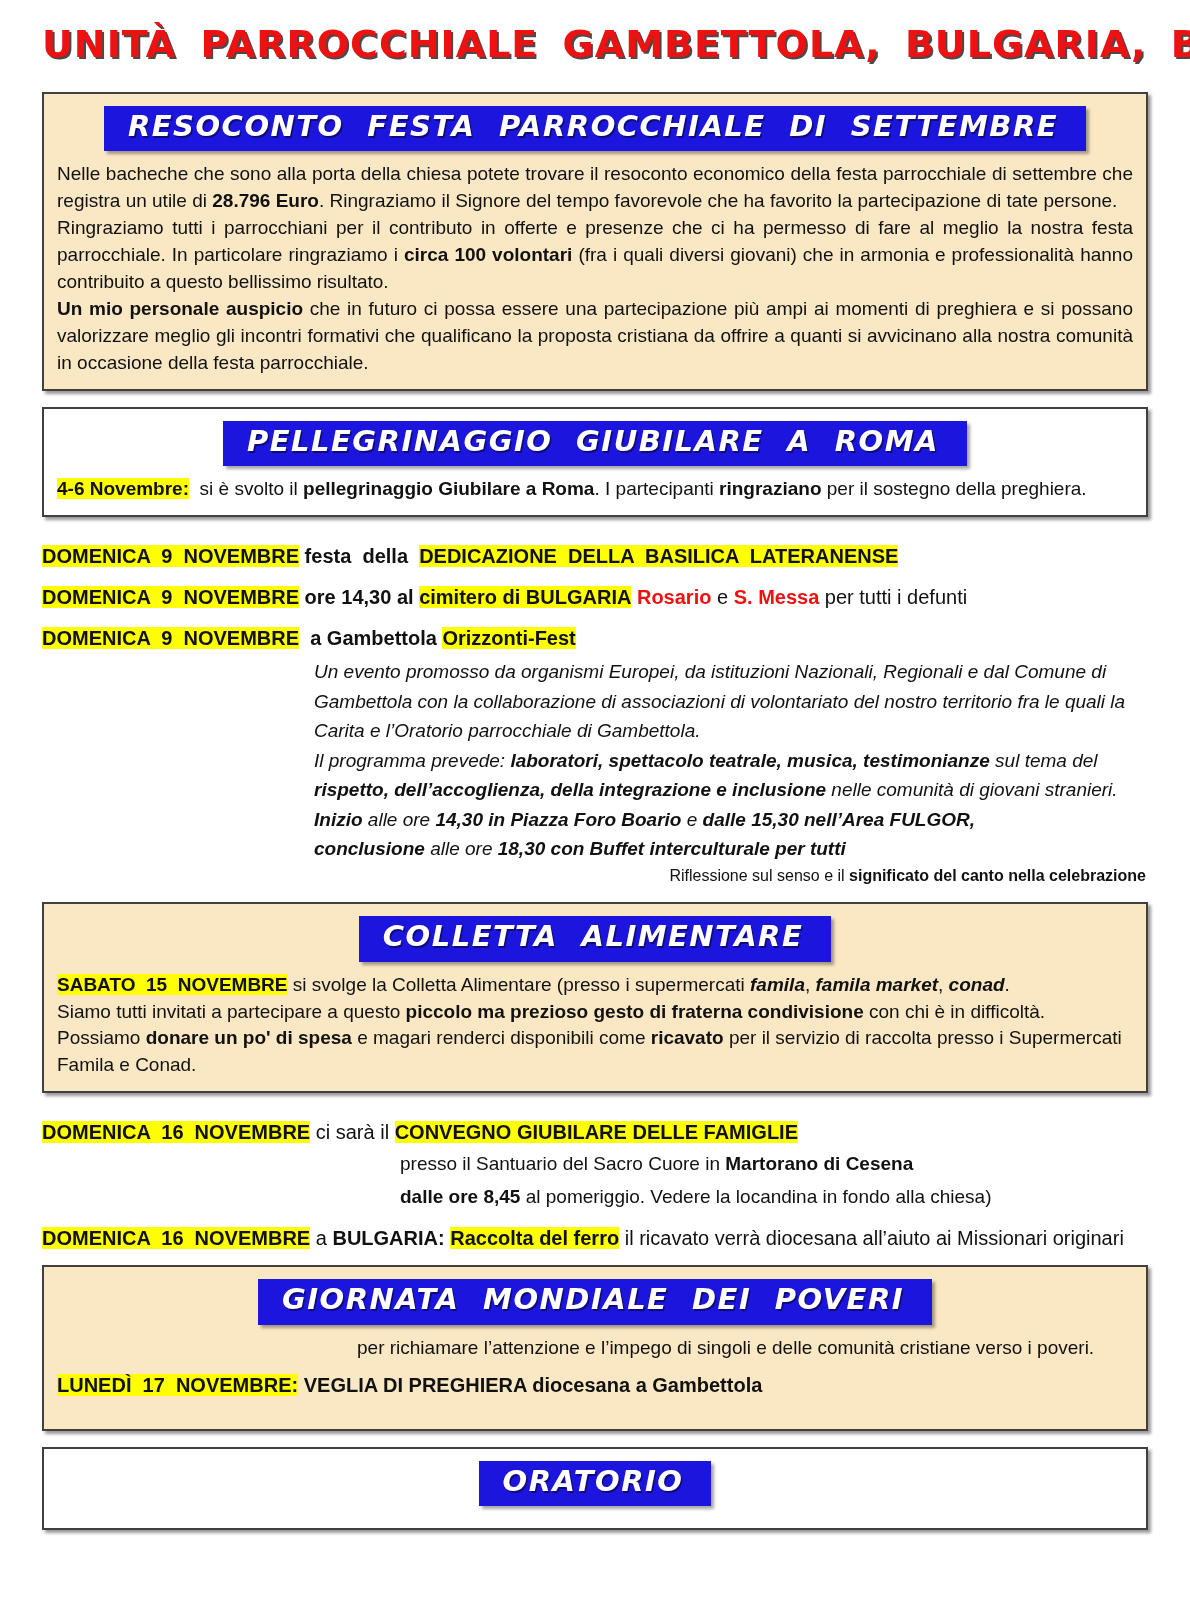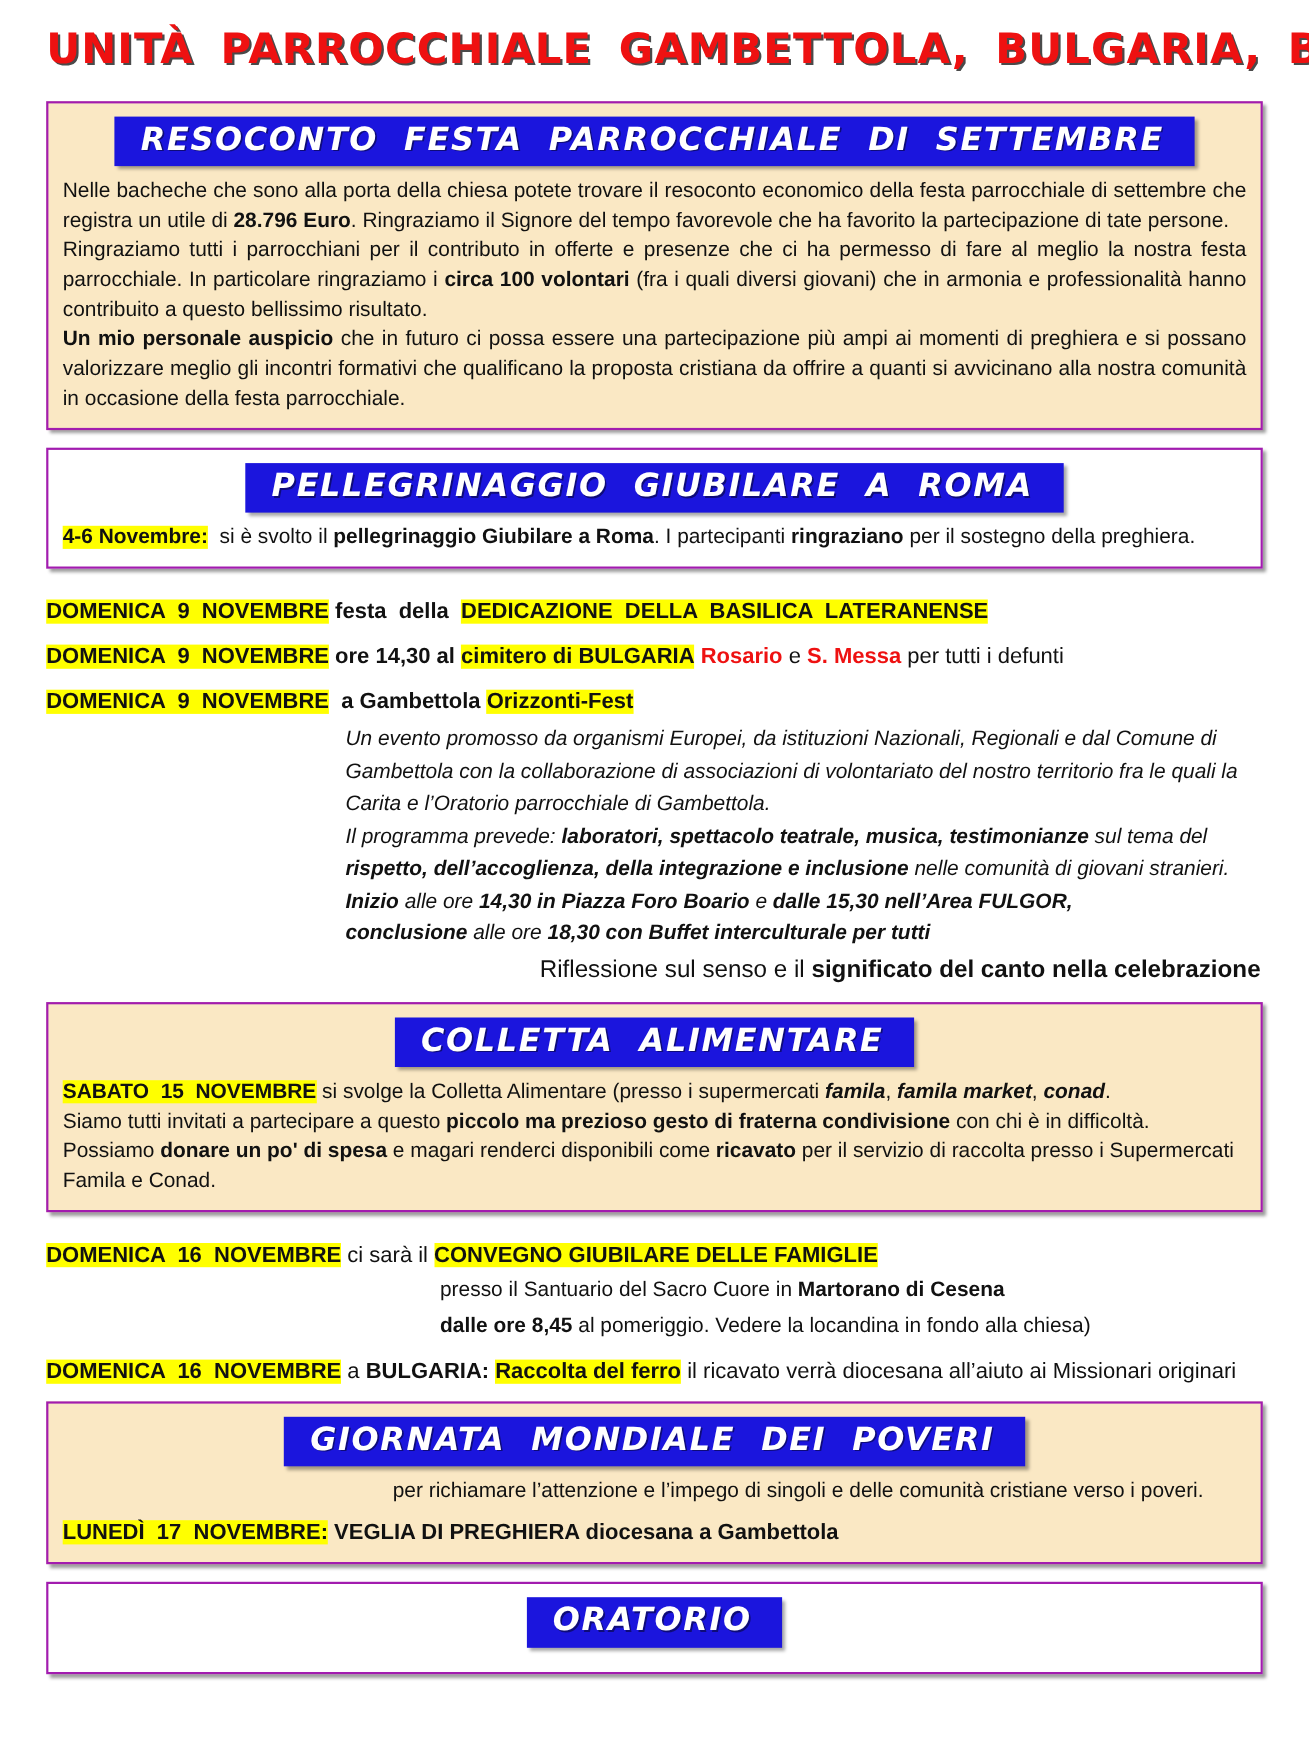--- a/index.html
+++ b/index.html
@@ -22,21 +22,21 @@
     font-family:"DejaVu Sans", sans-serif;
     font-weight:bold;
     font-size:38px;
     letter-spacing:1px;
     word-spacing:10px;
     color:var(--title-red);
     text-shadow:2px 2px 0 #4a4a4a;
     white-space:nowrap;
   }
   .box{
-    border:2px solid #a21caf;
+    border:2px solid #404040;
     box-shadow:3px 3px 3px rgba(0,0,0,.4);
     padding:8px 13px 12px 13px;
     margin:0 0 16px 0;
     background:#fff;
   }
   .box.cream{background:var(--box-cream);}
   .banner-row{text-align:center;margin:4px 0 10px 0;}
   .banner{
     display:inline-block;
     background:var(--banner-blue);
@@ -61,21 +61,21 @@
   .justify{text-align:justify;}
   .evline{
     font-size:20px;
     line-height:1.3;
     white-space:pre-wrap;
     margin:0 0 15px 0;
   }
   .events{margin:26px 0 14px 0;}
   .indent-ori{margin-left:272px;line-height:1.55;font-size:19px;font-style:italic;}
   .indent-ori .line{line-height:1.55;}
-  .note-right{text-align:right;padding-right:2px;margin-top:2px;font-size:22px;}
+  .note-right{text-align:right;padding-right:2px;margin-top:2px;font-size:16px;}
   .indent-conv{margin-left:358px;margin-bottom:6px;}
   .indent-bulg{margin-left:345px;margin-bottom:0;}
   .indent-gio{margin-left:300px;margin-bottom:10px;}
   .run-n{font-weight:normal;}
   .run-b{font-weight:bold;}
   .run-bi{font-weight:bold;font-style:italic;}
   .run-y{font-weight:bold;background:var(--hl-yellow);}
   .run-r{font-weight:bold;color:var(--accent-red);}
   .mb6{margin-bottom:6px;}
   .mt4{margin-top:4px;}
@@ -130,21 +130,21 @@
     <div class="line indent-conv"><span class="run-n">presso il Santuario del Sacro Cuore in </span><span class="run-b">Martorano di Cesena</span></div>
     <div class="line indent-conv"><span class="run-b">dalle ore 8,45</span><span class="run-n"> al pomeriggio. Vedere la locandina in fondo alla chiesa)</span></div>
     <div class="evline mb6" style="margin-top:14px;"><span class="run-y">DOMENICA  16  NOVEMBRE</span><span class="run-n"> a </span><span class="run-b">BULGARIA: </span><span class="run-y">Raccolta del ferro</span><span class="run-n"> il ricavato verrà diocesana all’aiuto ai Missionari originari</span></div>
   </div>
 
   <section class="box cream">
     <div class="banner-row">
       <span class="banner">GIORNATA MONDIALE DEI POVERI</span>
     </div>
     <div class="line indent-gio"><span class="run-n">per richiamare l’attenzione e l’impego di singoli e delle comunità cristiane verso i poveri.</span></div>
-    <div class="evline" style="margin-bottom:2px;"><span class="run-y">LUNEDÌ  17  NOVEMBRE:</span><span class="run-b"> VEGLIA DI PREGHIERA diocesana a Gambettola</span></div>
+    <div class="evline" style="margin-bottom:19px;"><span class="run-y">LUNEDÌ  17  NOVEMBRE:</span><span class="run-b"> VEGLIA DI PREGHIERA diocesana a Gambettola</span></div>
   </section>
 
   <section class="box">
     <div class="banner-row">
       <span class="banner">ORATORIO</span>
     </div>
 
   </section>
 
 </div>

